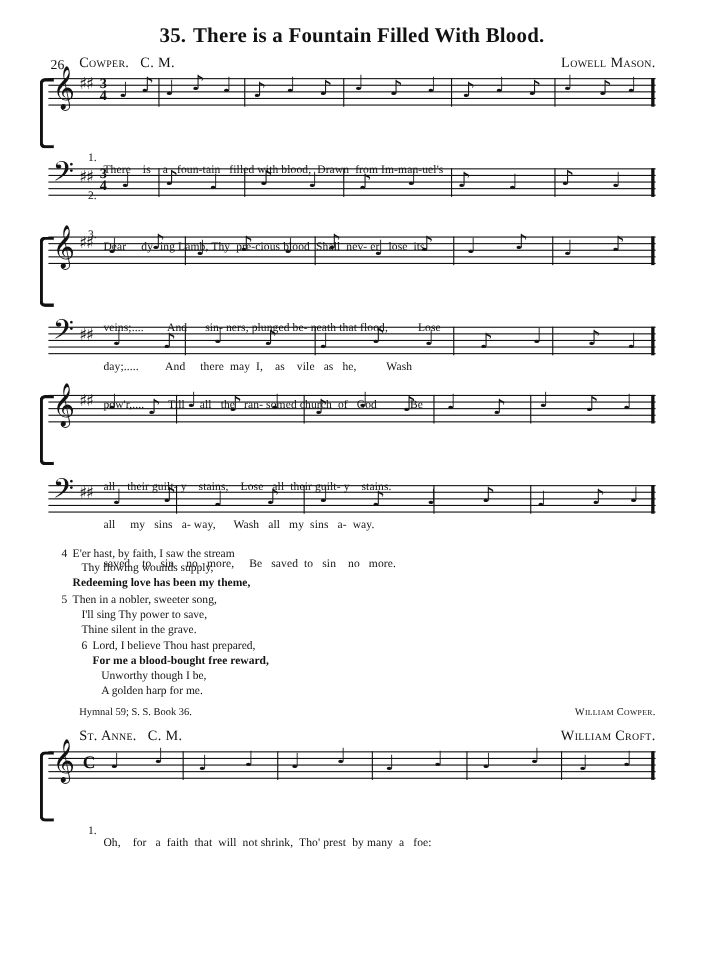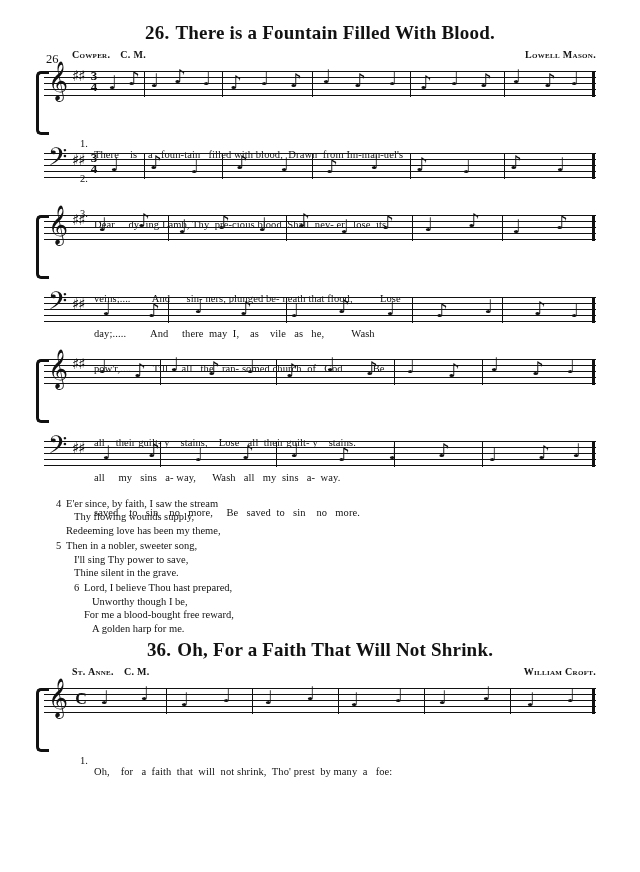--- a/index.html
+++ b/index.html
@@ -37,22 +37,21 @@
     letter-spacing: 0.2px;
     font-family: "Liberation Serif", serif;
   }
   .hymn-title .num {
     margin-right: 6px;
   }
   .credits {
     position: relative;
     height: 14px;
     margin: 5px 44px 0 44px;
-    font-size: 10px;
-    font-weight: bold;
+    font-size: 13px;
   }
   .credit-left {
     position: absolute;
     left: 28px;
     top: 0;
     font-variant: small-caps;
     letter-spacing: 0.3px;
   }
   .credit-left .meter {
     margin-left: 10px;
@@ -168,21 +167,21 @@
     vertical-align: top;
   }
   .verse {
     margin-bottom: 2px;
   }
   .verse .vnum {
     display: inline-block;
     width: 10px;
   }
   .verse .vline.indent { padding-left: 18px; display: block; }
-  .verse .vline.indent2 { padding-left: 10px; display: block; }
+  .verse .vline.indent2 { padding-left: 10px; display: block; font-weight: bold; }
   .verse .vline { display: block; padding-left: 10px; }
   .verse .vline.first { padding-left: 0; display: inline; }
   .footnote-row {
     position: relative;
     margin: 6px 44px 0 44px;
     height: 13px;
     font-size: 9.5px;
   }
   .footnote-left {
     position: absolute;
@@ -198,21 +197,21 @@
   }
 </style>
 </head>
 <body>
 
 <div class="page">
 
   <div class="page-number">26</div>
 
   <div class="hymn-title" style="margin-top:22px;">
-    <span class="num">26.</span><span>There is a Fountain Filled With Blood.</span>
+    <span class="num">35.</span><span>There is a Fountain Filled With Blood.</span>
   </div>
 
   <div class="credits">
     <span class="credit-left">
       <span>Cowper.</span><span class="meter">C. M.</span>
     </span>
     <span class="credit-right">Lowell Mason.</span>
   </div>
 
   <div class="system tall" style="margin-top:4px;">
@@ -434,44 +433,45 @@
     <div class="barline" style="left:116px; top:86px; height:26px;"></div>
     <div class="barline" style="left:232px; top:86px; height:26px;"></div>
     <div class="barline" style="left:350px; top:86px; height:26px;"></div>
     <div class="barline" style="left:438px; top:86px; height:26px;"></div>
     <div class="barline thick" style="left:548px; top:86px; height:26px;"></div>
   </div>
 
   <div class="verses" style="margin-top:50px;">
     <div class="verse-col" style="padding-left:12px;">
       <div class="verse">
-        <span class="vnum">4</span><span class="vline first">E'er since, by faith, I saw the stream</span>
+        <span class="vnum">4</span><span class="vline first">E'er hast, by faith, I saw the stream</span>
         <span class="vline indent">Thy flowing wounds supply,</span>
         <span class="vline indent2">Redeeming love has been my theme,</span>
       </div>
       <div class="verse">
         <span class="vnum">5</span><span class="vline first">Then in a nobler, sweeter song,</span>
         <span class="vline indent">I'll sing Thy power to save,</span>
         <span class="vline indent">Thine silent in the grave.</span>
       </div>
     </div>
     <div class="verse-col" style="padding-left:30px;">
       <div class="verse">
         <span class="vnum">6</span><span class="vline first">Lord, I believe Thou hast prepared,</span>
+        <span class="vline indent2">For me a blood-bought free reward,</span>
         <span class="vline indent">Unworthy though I be,</span>
-        <span class="vline indent2">For me a blood-bought free reward,</span>
         <span class="vline indent">A golden harp for me.</span>
       </div>
     </div>
   </div>
 
-
-  <div class="hymn-title" style="margin-top:2px;">
-    <span class="num">36.</span><span>Oh, For a Faith That Will Not Shrink.</span>
-  </div>
+  <div class="footnote-row">
+    <span class="footnote-left">Hymnal 59; S. S. Book 36.</span>
+    <span class="footnote-right">William Cowper.</span>
+  </div>
+
 
   <div class="credits">
     <span class="credit-left">
       <span>St. Anne.</span><span class="meter">C. M.</span>
     </span>
     <span class="credit-right">William Croft.</span>
   </div>
 
   <div class="system tall" style="margin-top:4px;">
     <div class="brace" style="top:4px; height:58px;"></div>

